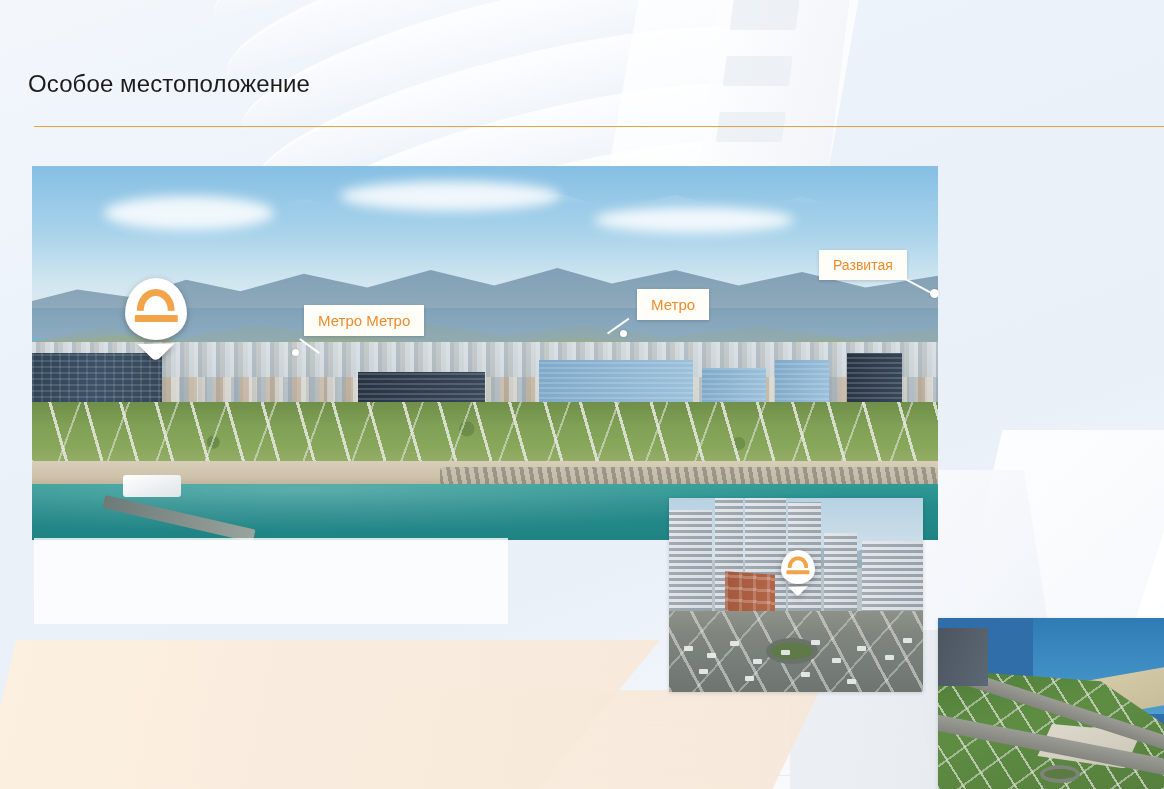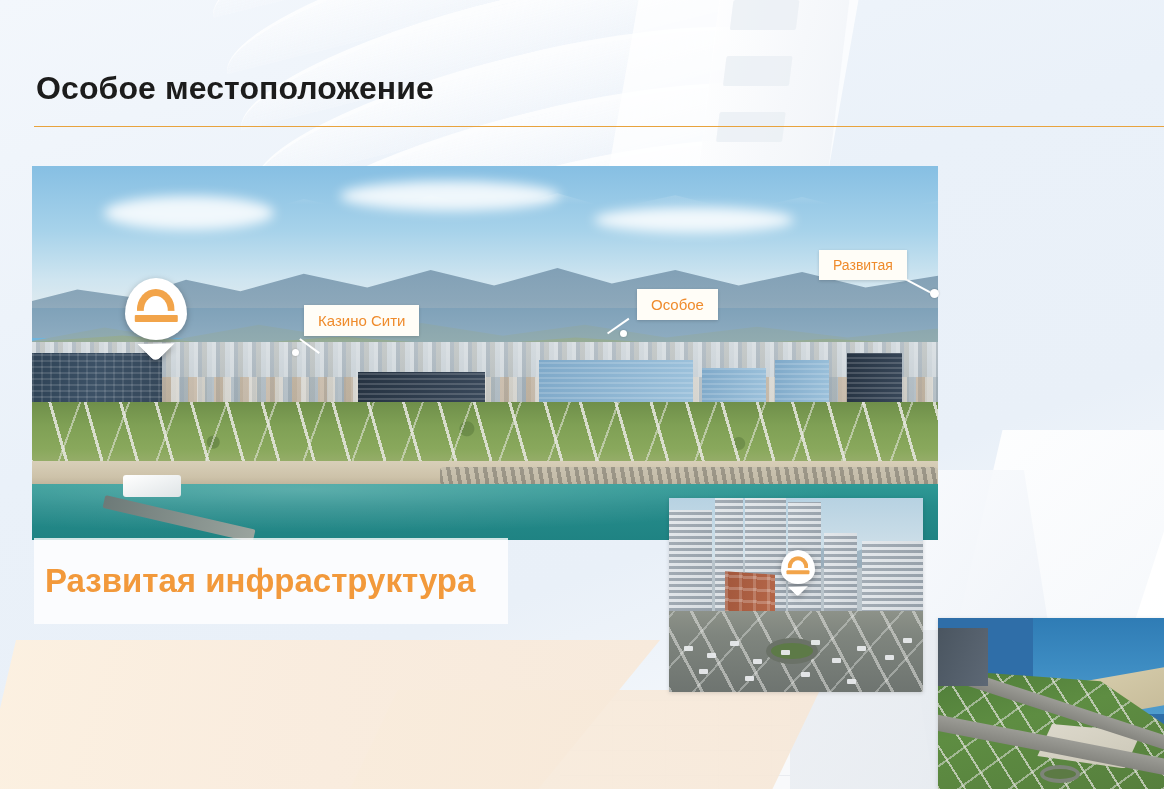--- a/index.html
+++ b/index.html
@@ -82,22 +82,22 @@
   .bg-grid {
     position:absolute; left:560px; top:700px; width:230px; height:100px;
     background:
       repeating-linear-gradient(0deg, rgba(255,255,255,.6) 0 24px, rgba(222,226,232,.55) 24px 25px),
       repeating-linear-gradient(90deg, rgba(255,255,255,.6) 0 52px, rgba(222,226,232,.55) 52px 53px);
     opacity:.8;
   }
 
   
   .slide-title {
-    position:absolute; left:36px; top:70px;
-    font-size:32px; color:#1c1c1c; font-weight:700;
+    position:absolute; left:28px; top:70px;
+    font-size:24px; color:#1c1c1c; font-weight:400;
     letter-spacing:.1px; white-space:nowrap;
     text-shadow:0 0 1px rgba(255,255,255,.9);
   }
   .title-rule {
     position:absolute; left:34px; top:126px; width:1130px; height:0;
     border-top:1.3px solid #e8a33d;
   }
 
   
   .photo-main {
@@ -454,22 +454,22 @@
     <div class="pier-bldg"></div>
   </div>
 
   <div class="leader leader-metro"></div>
   <div class="leader-dot dot-metro"></div>
   <div class="leader leader-casino"></div>
   <div class="leader-dot dot-casino"></div>
   <div class="leader leader-air"></div>
   <div class="leader-dot dot-air"></div>
 
-  <div class="callout callout-metro">Казино Сити</div>
-  <div class="callout callout-casino">Особое</div>
+  <div class="callout callout-metro">Метро Метро</div>
+  <div class="callout callout-casino">Метро</div>
   <div class="callout callout-airport">Развитая</div>
 
   <div class="pin pin-main">
     <div class="teardrop">
       <div class="logo">
         <div class="arch"></div>
           <div class="bar"></div>
       </div>
     </div>
   </div>
@@ -518,15 +518,14 @@
     <div class="i3-sand"></div>
     <div class="i3-green"></div>
     <div class="i3-plaza"></div>
     <div class="i3-road"></div>
     <div class="i3-road2"></div>
     <div class="i3-bldg"></div>
     <div class="i3-rb"></div>
   </div>
 
   <div class="band"></div>
-  <div class="band-text">Развитая инфраструктура</div>
 
 </div>
 
 </body></html>

